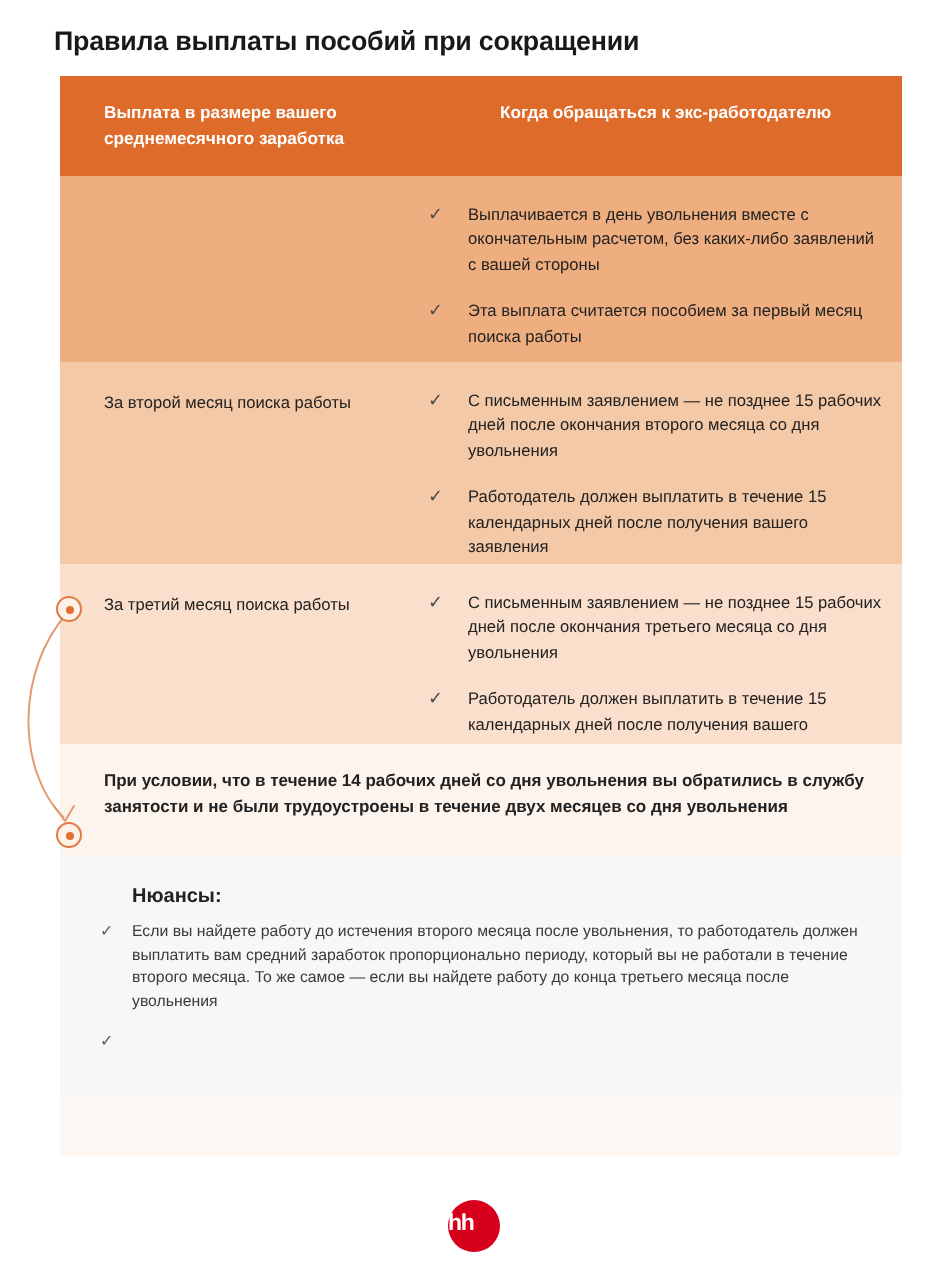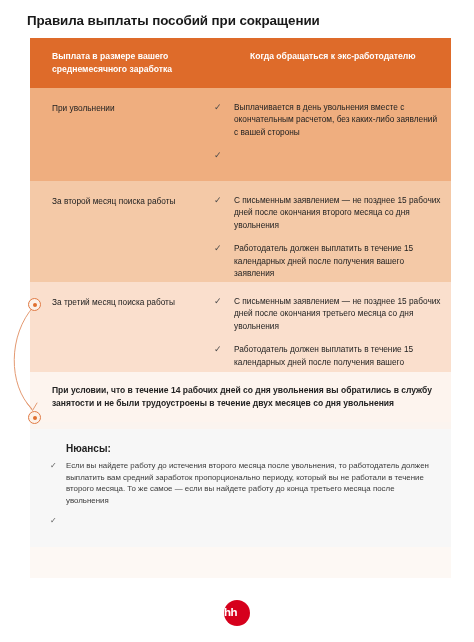--- a/index.html
+++ b/index.html
@@ -233,28 +233,28 @@
   <div class="title">Правила выплаты пособий при сокращении</div>
 
   <div class="card">
 
     <div class="thead">
       <div class="col-a">Выплата в размере вашего среднемесячного заработка</div>
       <div class="col-b">Когда обращаться к экс-работодателю</div>
     </div>
 
     <div class="trow row-1">
-      <div class="label">При увольнении</div>
       <div class="items">
         <div class="bullet">
           <span class="chk">✓</span>
           <span>Выплачивается в день увольнения вместе с окончательным расчетом, без каких-либо заявлений с вашей стороны</span>
         </div>
         <div class="bullet">
           <span class="chk">✓</span>
+          <span>Эта выплата считается пособием за первый месяц поиска работы</span>
         </div>
       </div>
     </div>
 
     <div class="trow row-2">
       <div class="label">За второй месяц поиска работы</div>
       <div class="items">
         <div class="bullet">
           <span class="chk">✓</span>
           <span>С письменным заявлением — не позднее 15 рабочих дней после окончания второго месяца со дня увольнения</span>

